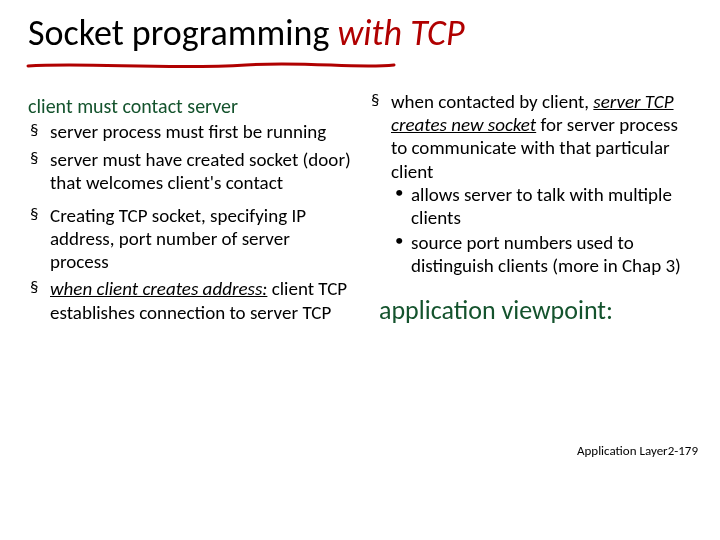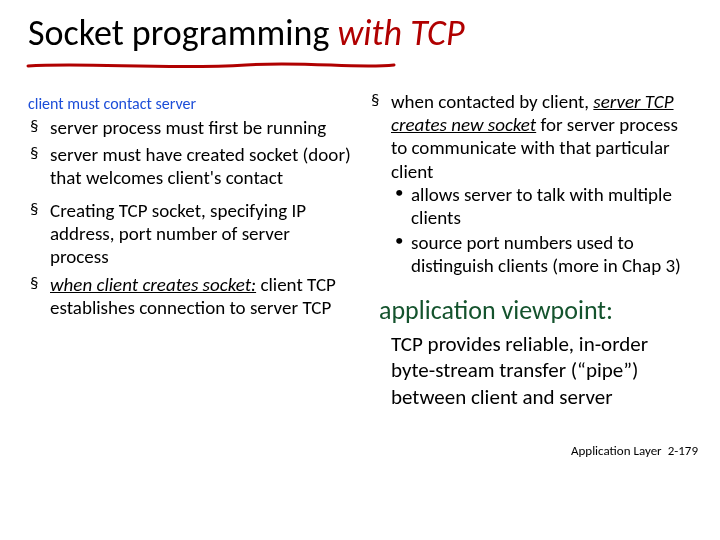--- a/index.html
+++ b/index.html
@@ -52,22 +52,22 @@
     bottom: 50px;
     display: flex;
     gap: 18px;
   }
   .col {
     flex: 1 1 0;
     font-size: 19px;
     line-height: 1.22;
   }
   .lede {
-    color: #1d4ed8;
-    font-size: 16px;
+    color: #14532d;
+    font-size: 20px;
     margin: 4px 0 2px 0;
   }
   ul.sq {
     list-style: none;
     margin: 0 0 6px 0;
     padding: 0 0 0 22px;
   }
   ul.sq > li {
     position: relative;
     padding: 0 0 4px 0;
@@ -106,21 +106,21 @@
     margin: 2px 0 0 22px;
     line-height: 1.25;
   }
   .footer {
     position: absolute;
     right: 22px;
     bottom: 14px;
     font-size: 13px;
     color: #000;
   }
-  .footer .lbl { margin-right: 6px; }
+  .footer .lbl { }
 </style>
 </head>
 <body>
 <div class="slide">
 
   <div class="title-wrap">
     <div class="title">
       <span>Socket programming </span><span class="accent">with TCP</span>
     </div>
   </div>
@@ -133,36 +133,35 @@
   <div class="cols">
 
     <div class="col">
       <div class="lede">client must contact server</div>
       <ul class="sq">
         <li>server process must first be running</li>
         <li>server must have created socket (door) that welcomes client's contact</li>
       </ul>
       <ul class="sq">
         <li>Creating TCP socket, specifying IP address, port number of server process</li>
-        <li><span class="em">when client creates socket:</span><span> client TCP establishes connection to server TCP</span></li>
+        <li><span class="em">when client creates address:</span><span> client TCP establishes connection to server TCP</span></li>
       </ul>
     </div>
 
     <div class="col">
       <ul class="sq">
         <li>
           <span>when contacted by client, </span><span class="em">server TCP creates new socket</span><span> for server process to communicate with that particular client</span>
           <ul class="dot">
             <li>allows server to talk with multiple clients</li>
             <li>source port numbers used to distinguish clients (more in Chap 3)</li>
           </ul>
         </li>
       </ul>
       <div class="viewpoint-head">application viewpoint:</div>
-      <div class="viewpoint-body">TCP provides reliable, in-order byte-stream transfer (“pipe”) between client and server</div>
     </div>
 
   </div>
 
   <div class="footer">
     <span class="lbl">Application Layer</span><span>2-179</span>
   </div>
 
 </div>
 

